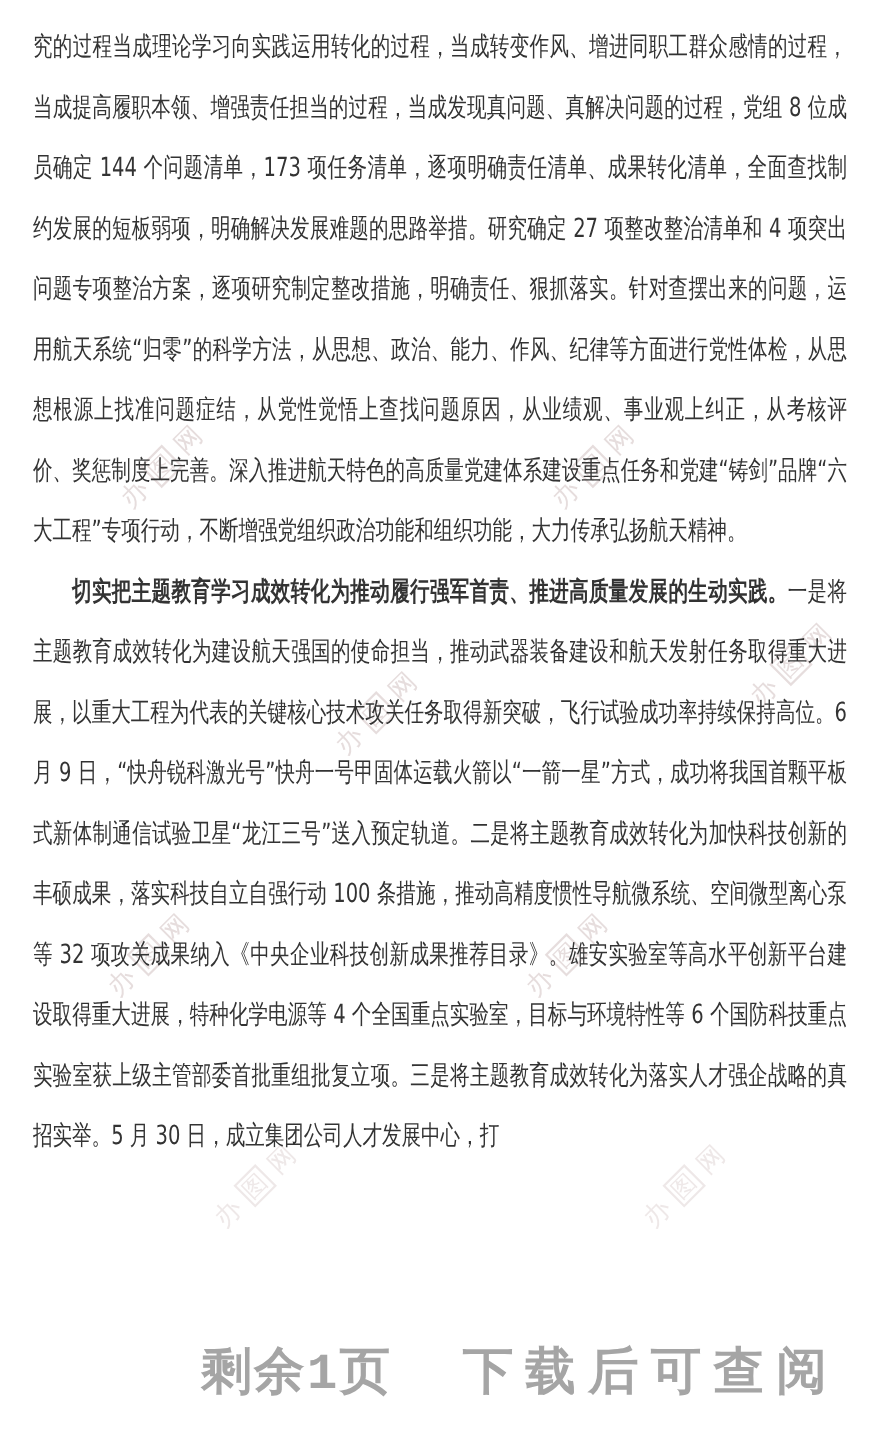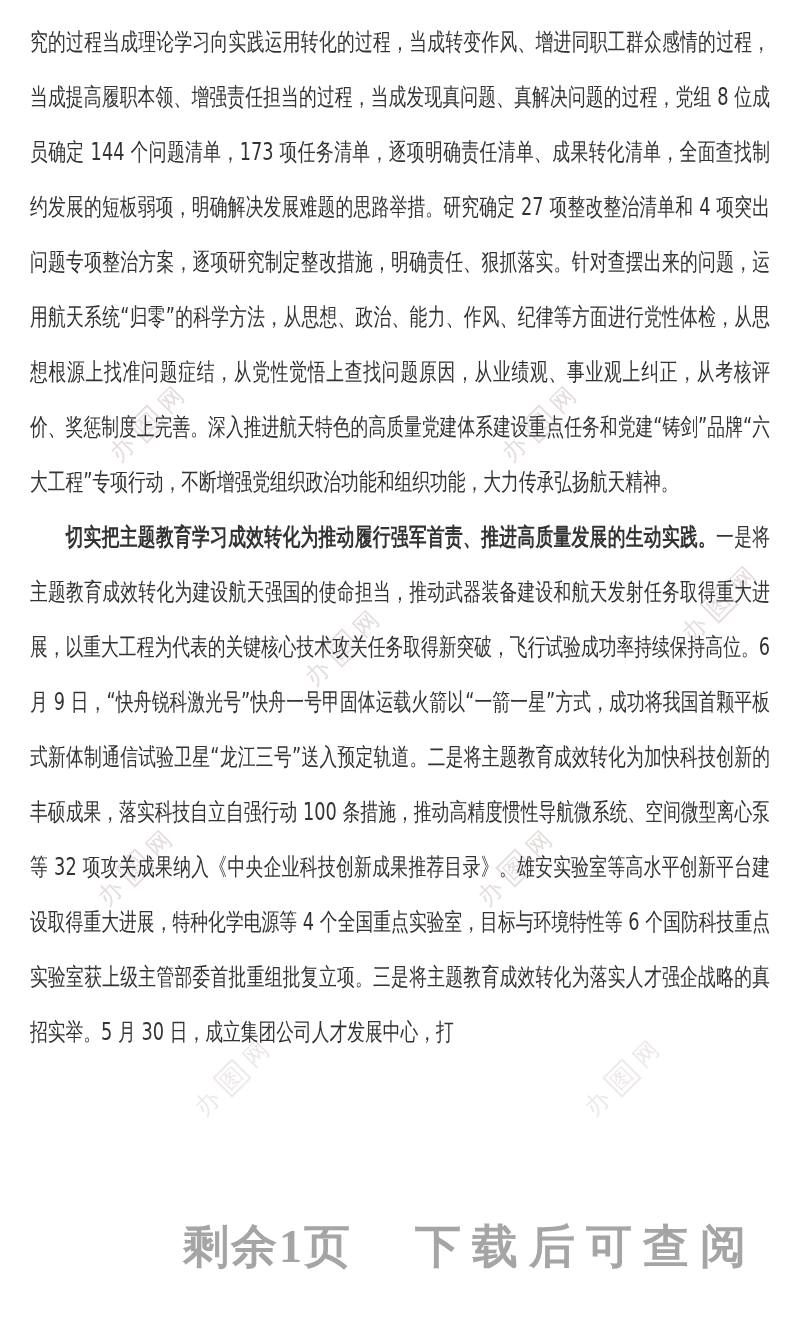--- a/index.html
+++ b/index.html
@@ -53,26 +53,25 @@
   .content p{margin:0;padding:0;}
   .para-2{text-indent:2em;}
   .lead-bold{font-weight:bold;}
   
   .footer{
     position:absolute;left:183px;top:1216px;
     display:flex;align-items:center;
     font-weight:bold;
     color:#a5a5a5;
     font-size:46px;
-    font-family:Liberation Serif, serif;
+    font-family:Liberation Mono, monospace;
     white-space:nowrap;
-    gap:39px;
   }
   .footer .remaining{letter-spacing:2px;}
-  .footer .hint{margin-left:24px;letter-spacing:11px;}
+  .footer .hint{margin-left:64px;letter-spacing:11px;}
 </style>
 </head>
 <body>
 
 <div class="page">
 
   <div class="wm-layer">
     <div class="wm wm1">
       <span>办</span>
         <span class="wm-box">

